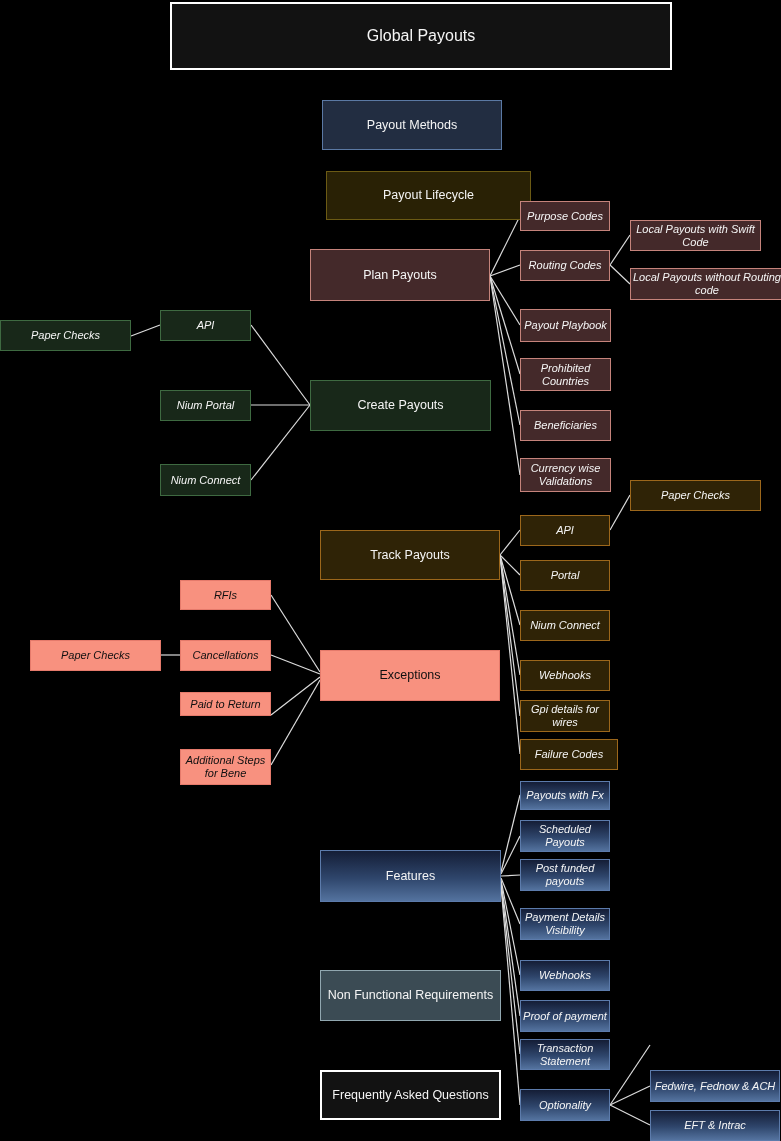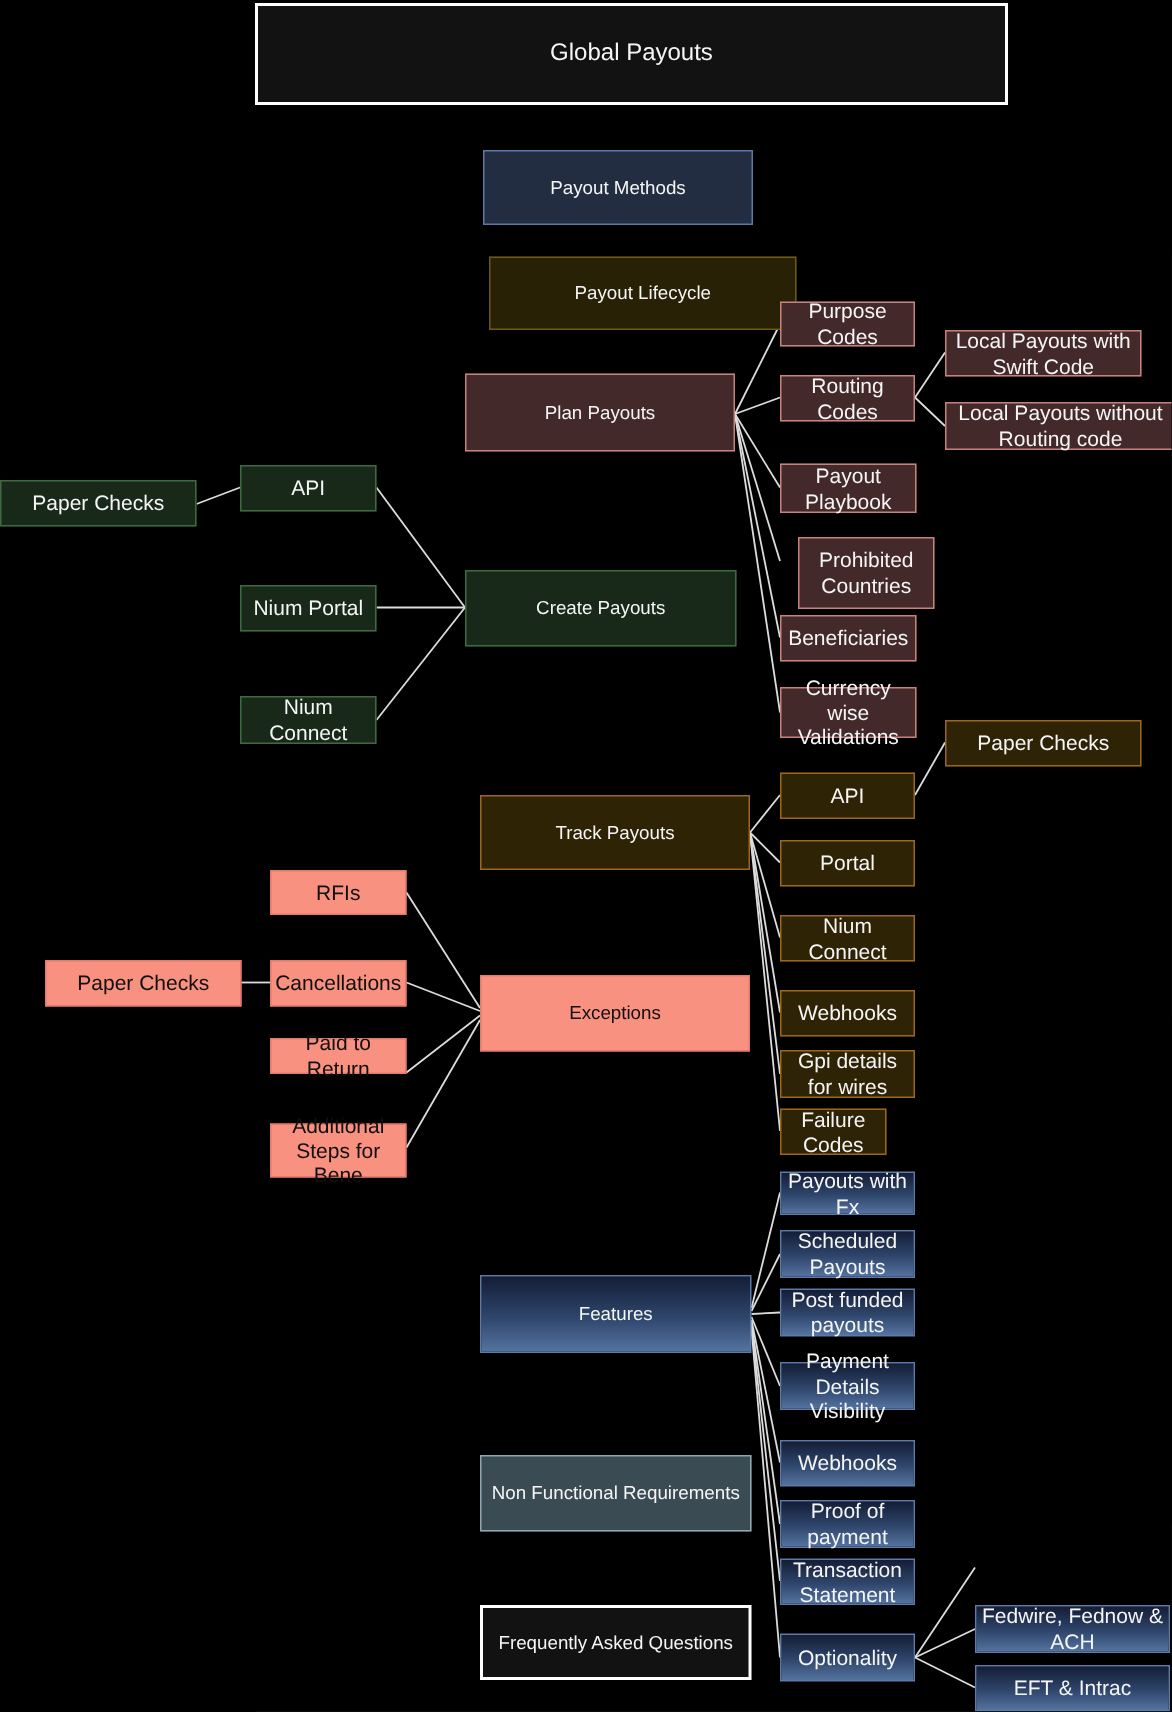--- a/index.html
+++ b/index.html
@@ -6,21 +6,21 @@
   .canvas{
     position:relative;width:781px;height:1141px;background:#000000;
     font-family:"Liberation Sans",sans-serif;overflow:hidden;padding-left:36px;
   }
   svg.lines{position:absolute;left:0;top:0;z-index:1;}
   .node{
     position:absolute;z-index:2;box-sizing:border-box;
     display:flex;align-items:center;justify-content:center;text-align:center;
     color:#f5f5f5;font-size:12.5px;line-height:1.18;padding:2px 3px;
   }
-  .sm{font-size:14px;padding:1px 2px;}
+  .sm{font-size:11px;padding:1px 2px;font-style:italic;}
   .title-box{background:#121212;border:2px solid #ffffff;font-size:16px;}
   .navy{background:#222d41;border:1px solid #5b79a4;}
   .olive{background:#292105;border:1px solid #6b5a14;}
   .maroon{background:#44292a;border:1px solid #c5837b;}
   .green{background:#182819;border:1px solid #3e6a41;}
   .brown{background:#2f2306;border:1px solid #9c671b;}
   .salmon{background:#f8917f;border:1px solid #e57a6b;color:#101010;}
   .blue{background:linear-gradient(180deg,#141d36 0%,#2f466c 55%,#54739f 100%);border:1px solid #5c7bab;}
   .slate{background:#3b4b54;border:1px solid #91a7b0;}
   .faq-box{background:#121212;border:2px solid #ffffff;text-align:center;}
@@ -76,38 +76,38 @@
   <div class="node title-box" style="left:170px;top:2px;width:502px;height:68px">Global Payouts</div>
   <div class="node navy" style="left:322px;top:100px;width:180px;height:50px">Payout Methods</div>
   <div class="node olive" style="left:326px;top:171px;width:205px;height:49px">Payout Lifecycle</div>
   <div class="node maroon" style="left:310px;top:249px;width:180px;height:52px">Plan Payouts</div>
 
   <div class="node maroon sm" style="left:520px;top:201px;width:90px;height:30px">Purpose Codes</div>
   <div class="node maroon sm" style="left:520px;top:250px;width:90px;height:31px">Routing Codes</div>
   <div class="node maroon sm" style="left:630px;top:220px;width:131px;height:31px">Local Payouts with Swift Code</div>
   <div class="node maroon sm" style="left:630px;top:268px;width:154px;height:32px">Local Payouts without Routing code</div>
   <div class="node maroon sm" style="left:520px;top:309px;width:91px;height:33px">Payout Playbook</div>
-  <div class="node maroon sm" style="left:532px;top:358px;width:91px;height:48px">Prohibited Countries</div>
+  <div class="node maroon sm" style="left:520px;top:358px;width:91px;height:33px">Prohibited Countries</div>
   <div class="node maroon sm" style="left:520px;top:410px;width:91px;height:31px">Beneficiaries</div>
   <div class="node maroon sm" style="left:520px;top:458px;width:91px;height:34px">Currency wise Validations</div>
 
   <div class="node green sm" style="left:0px;top:320px;width:131px;height:31px">Paper Checks</div>
   <div class="node green sm" style="left:160px;top:310px;width:91px;height:31px">API</div>
   <div class="node green sm" style="left:160px;top:390px;width:91px;height:31px">Nium Portal</div>
   <div class="node green sm" style="left:160px;top:464px;width:91px;height:32px">Nium Connect</div>
   <div class="node green" style="left:310px;top:380px;width:181px;height:51px">Create Payouts</div>
 
   <div class="node brown" style="left:320px;top:530px;width:180px;height:50px">Track Payouts</div>
   <div class="node brown sm" style="left:630px;top:480px;width:131px;height:31px">Paper Checks</div>
   <div class="node brown sm" style="left:520px;top:515px;width:90px;height:31px">API</div>
   <div class="node brown sm" style="left:520px;top:560px;width:90px;height:31px">Portal</div>
   <div class="node brown sm" style="left:520px;top:610px;width:90px;height:31px">Nium Connect</div>
   <div class="node brown sm" style="left:520px;top:660px;width:90px;height:31px">Webhooks</div>
   <div class="node brown sm" style="left:520px;top:700px;width:90px;height:32px">Gpi details for wires</div>
-  <div class="node brown sm" style="left:520px;top:739px;width:71px;height:31px">Failure Codes</div>
+  <div class="node brown sm" style="left:520px;top:739px;width:98px;height:31px">Failure Codes</div>
 
   <div class="node salmon sm" style="left:180px;top:580px;width:91px;height:30px">RFIs</div>
   <div class="node salmon sm" style="left:30px;top:640px;width:131px;height:31px">Paper Checks</div>
   <div class="node salmon sm" style="left:180px;top:640px;width:91px;height:31px">Cancellations</div>
   <div class="node salmon sm" style="left:180px;top:692px;width:91px;height:24px">Paid to Return</div>
   <div class="node salmon sm" style="left:180px;top:749px;width:91px;height:36px">Additional Steps for Bene</div>
   <div class="node salmon" style="left:320px;top:650px;width:180px;height:51px">Exceptions</div>
 
   <div class="node blue" style="left:320px;top:850px;width:181px;height:52px">Features</div>
   <div class="node blue sm" style="left:520px;top:781px;width:90px;height:29px">Payouts with Fx</div>

